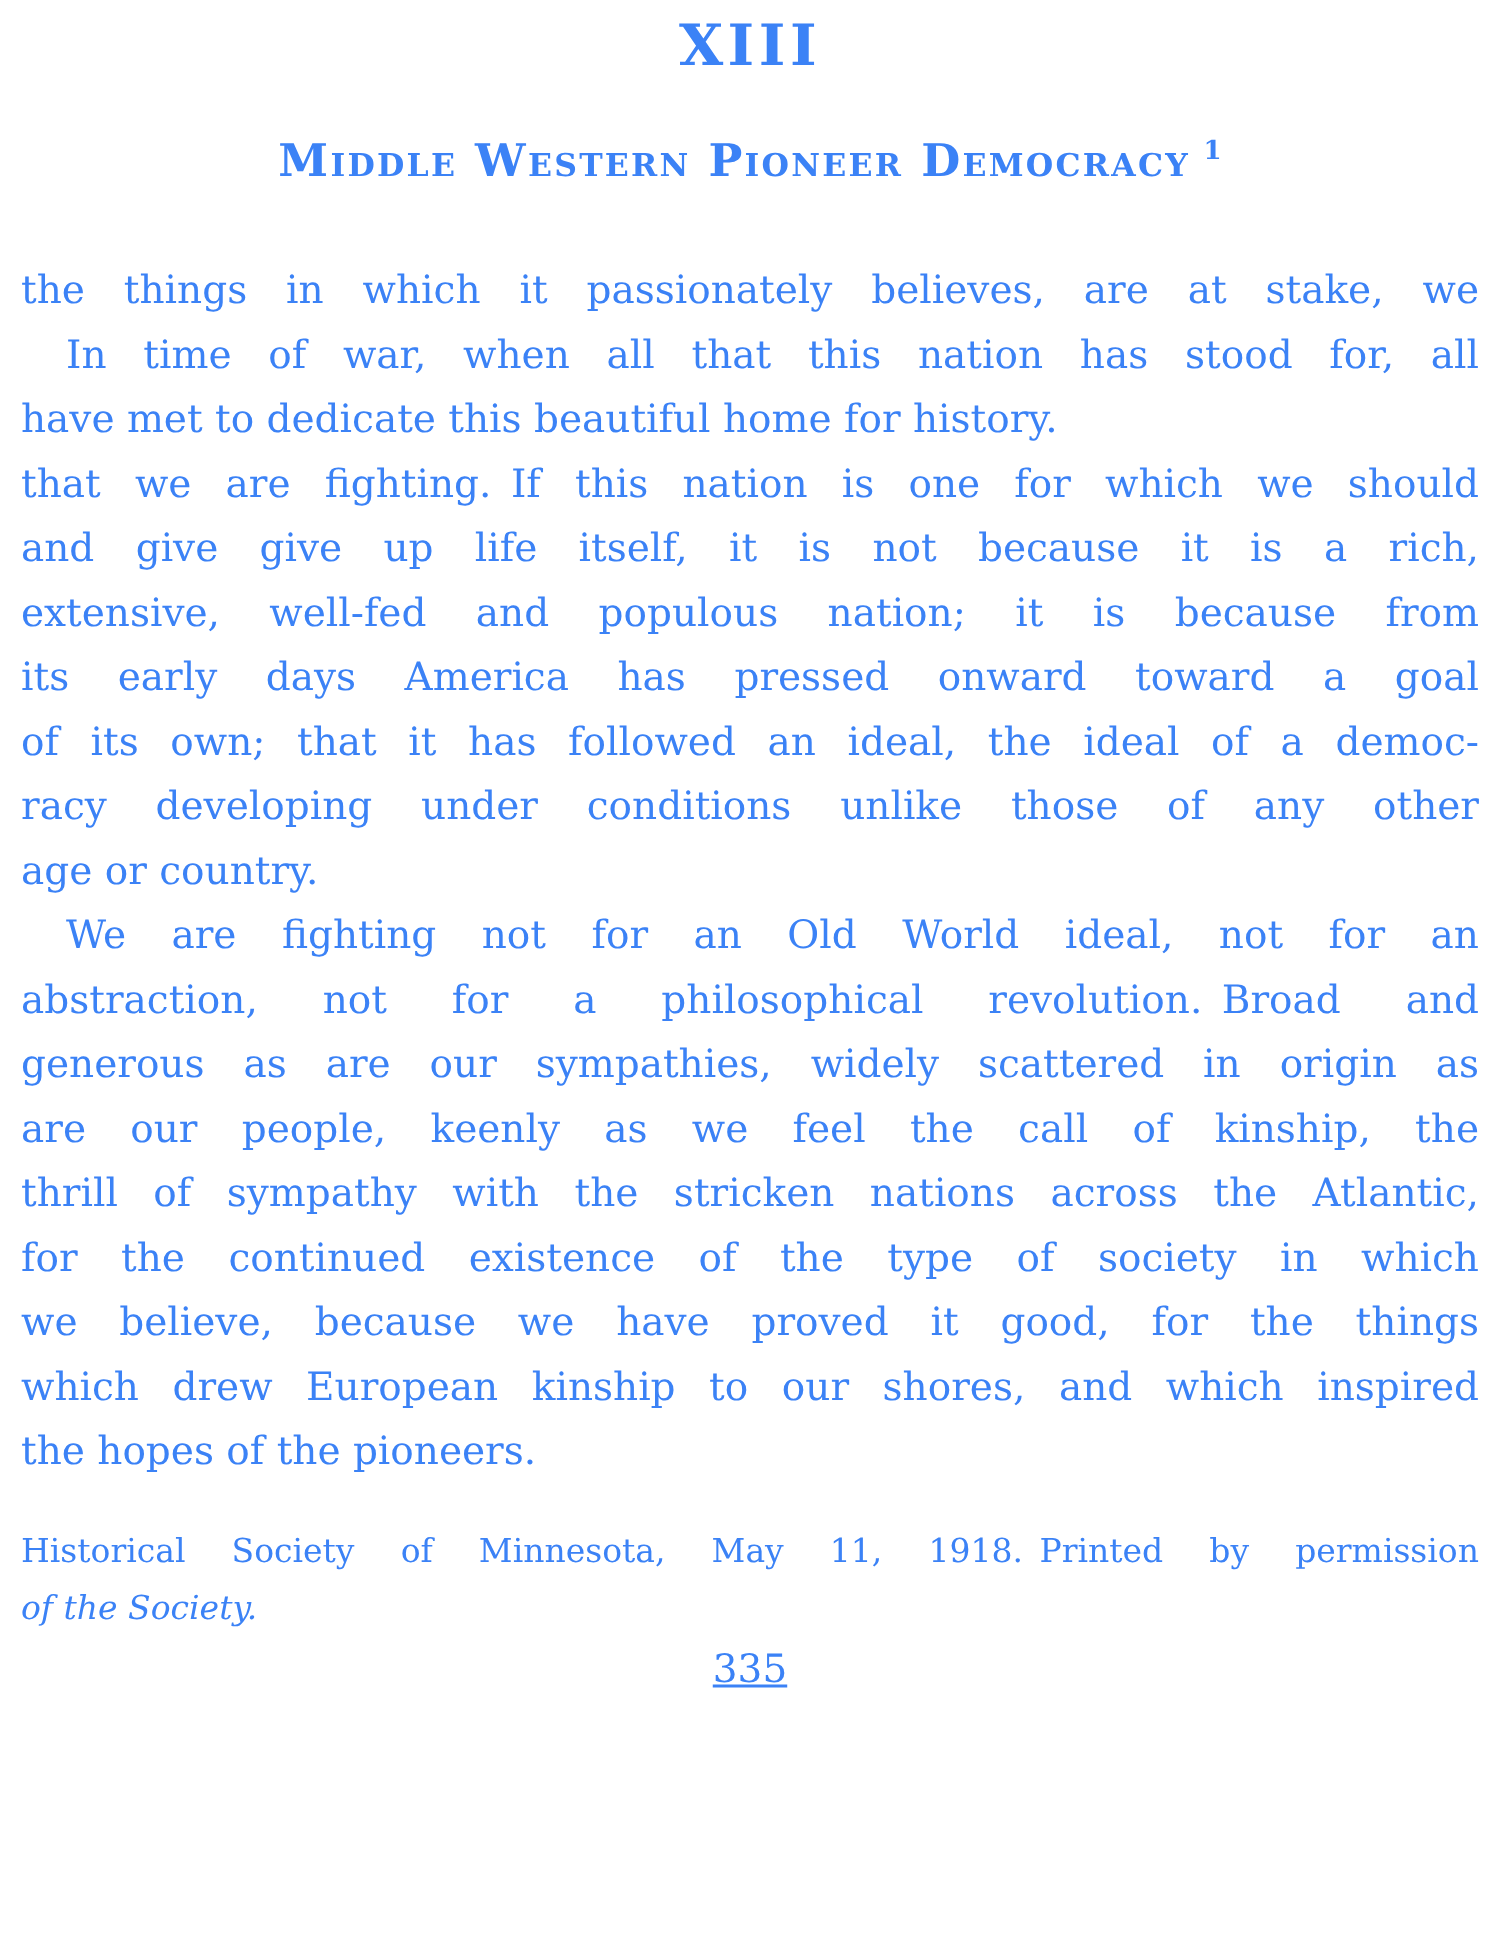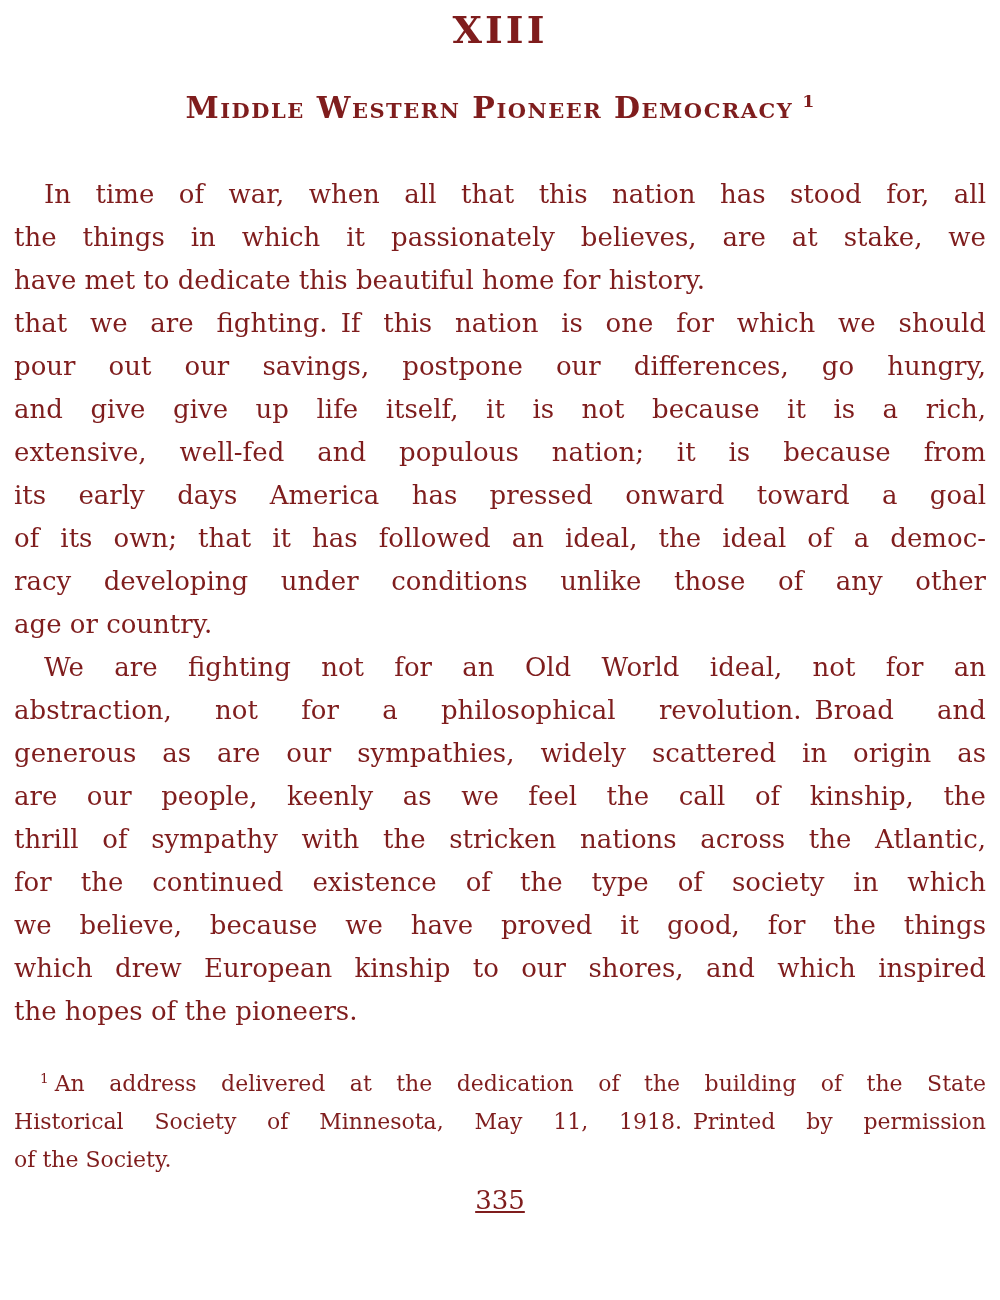--- a/index.html
+++ b/index.html
@@ -7,21 +7,21 @@
     padding: 0;
     background: #ffffff;
   }
   .page {
     position: relative;
     width: 1000px;
     height: 1300px;
     box-sizing: border-box;
     padding: 8px 14px 0 14px;
     background: #ffffff;
-    color: #7f1d1d;
+    color: #3b82f6;
     font-family: "DejaVu Serif", "Liberation Serif", serif;
     overflow: hidden;
   }
   .chapter-number {
     text-align: center;
     font-size: 38px;
     line-height: 44px;
     letter-spacing: 3px;
     font-weight: 600;
   }
@@ -55,21 +55,21 @@
   .footnote {
     margin-top: 26px;
   }
   .footnote .line {
     font-size: 22px;
     line-height: 38px;
     text-align: justify;
     text-align-last: justify;
   }
   .footnote .line.first { text-indent: 26px; }
-  .footnote .line.last { text-align-last: left; }
+  .footnote .line.last { text-align-last: left; font-style: italic; }
   .footnote sup {
     font-size: 62%;
     vertical-align: super;
     margin-right: 6px;
   }
   .page-number {
     margin-top: 6px;
     text-align: center;
     font-size: 26px;
     line-height: 30px;
@@ -83,28 +83,27 @@
 
   <div class="chapter-number">XIII</div>
 
   <div class="chapter-title">
     <span>Middle Western Pioneer Democracy</span><sup>1</sup>
   </div>
 
   <div class="body-text">
 
     <div class="para">
+      <div class="line">the things in which it passionately believes, are at stake, we</div>
       <div class="line indent">In time of war, when all that this nation has stood for, all</div>
-      <div class="line">the things in which it passionately believes, are at stake, we</div>
       <div class="line last">have met to dedicate this beautiful home for history.</div>
     </div>
 
     <div class="para">
       <div class="line">that we are fighting. If this nation is one for which we should</div>
-      <div class="line">pour out our savings, postpone our differences, go hungry,</div>
       <div class="line">and give give up life itself, it is not because it is a rich,</div>
       <div class="line">extensive, well-fed and populous nation; it is because from</div>
       <div class="line">its early days America has pressed onward toward a goal</div>
       <div class="line">of its own; that it has followed an ideal, the ideal of a democ-</div>
       <div class="line">racy developing under conditions unlike those of any other</div>
       <div class="line last">age or country.</div>
     </div>
 
     <div class="para">
       <div class="line indent">We are fighting not for an Old World ideal, not for an</div>
@@ -114,22 +113,19 @@
       <div class="line">thrill of sympathy with the stricken nations across the Atlantic,</div>
       <div class="line">for the continued existence of the type of society in which</div>
       <div class="line">we believe, because we have proved it good, for the things</div>
       <div class="line">which drew European kinship to our shores, and which inspired</div>
       <div class="line last">the hopes of the pioneers.</div>
     </div>
 
   </div>
 
   <div class="footnote">
-    <div class="line first">
-      <sup>1</sup><span>An address delivered at the dedication of the building of the State</span>
-    </div>
     <div class="line">Historical Society of Minnesota, May 11, 1918. Printed by permission</div>
     <div class="line last">of the Society.</div>
   </div>
 
   <div class="page-number">335</div>
 
 </div>
 
 </body></html>

